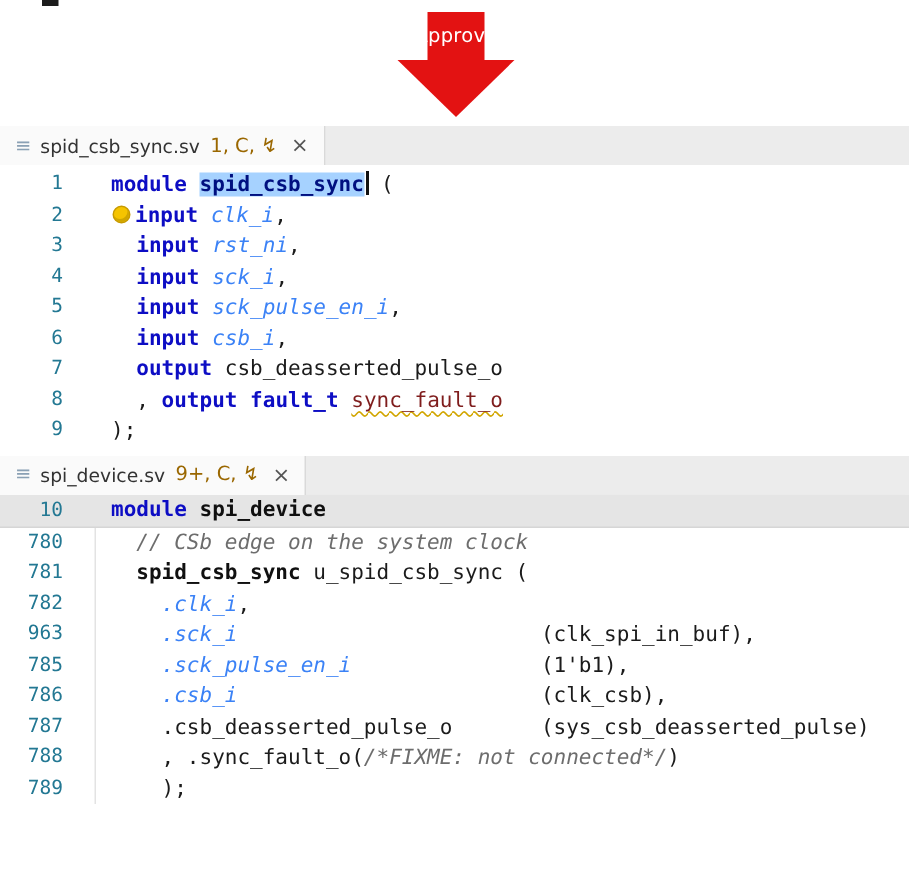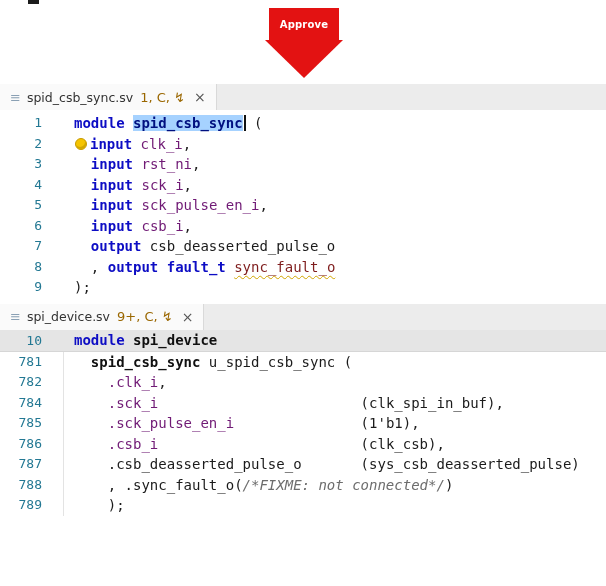--- a/index.html
+++ b/index.html
@@ -7,22 +7,22 @@
   html,body{ background:#fff; }
   body{
     width:606px; height:586px; position:relative; overflow:hidden;
     font-family:"DejaVu Sans", sans-serif;
   }
   .artifact{ position:absolute; left:28px; top:0; width:11px; height:4px; background:#1c1c1c; }
 
   
   .arrow-wrap{ position:absolute; top:8px; left:265px; width:78px; z-index:5; }
   .arrow-body{
-    margin:0 auto; width:70px; height:32px; background:var(--arrow-color);
-    color:#fff; font-family:"DejaVu Sans",sans-serif; font-size:10px; font-weight:700;
+    margin:0 auto; width:38px; height:32px; background:var(--arrow-color);
+    color:#fff; font-family:"DejaVu Sans",sans-serif; font-size:13px; font-weight:400;
     display:flex; align-items:center; justify-content:center; letter-spacing:.2px;
   }
   .arrow-head{
     width:0; height:0; margin:0 auto;
     border-left:39px solid transparent; border-right:39px solid transparent;
     border-top:38px solid var(--arrow-color);
   }
 
   
   .top-spacer{ height:84px; }
@@ -47,21 +47,21 @@
   .code-area.pad-top{ padding-top:3px; }
   .code-line{ display:flex; height:20.5px; line-height:20.5px; white-space:pre; }
   .ln{
     flex:none; width:50px; padding-right:8px; text-align:right;
     color:#237893; font-size:13px;
   }
   .code{ flex:1; white-space:pre; color:#1b1b1b; padding-left:24px; }
 
   .tk-kw{ color:#0d0dc4; font-weight:700; }
   .tk-ty{ color:#0d0dc4; font-weight:700;margin-top:42px; }
-  .tk-id{ color:#701a75; }
+  .tk-id{ color:#3b82f6; font-style:italic; }
   .tk-pl{ color:#1b1b1b; }
   .tk-bd{ color:#101010; font-weight:700;text-align:right; }
   .tk-cm{ color:#6d6d6d; font-style:italic; }
   .tk-sel{ color:#001080; font-weight:700; background:#a6d2ff; }
   .tk-warn{
     color:#7f1d1d;
     text-decoration:underline; text-decoration-style:wavy;
     text-decoration-color:#d1a500; text-decoration-thickness:1px;
     text-underline-offset:3px; text-decoration-skip-ink:none;
   }
@@ -132,22 +132,23 @@
       <span class="tab-name">spi_device.sv</span>
       <span class="tab-deco">9+, C, ↯</span>
       <span class="tab-close">×</span>
     </div>
   </div>
   <div class="sticky" id="sticky-bottom">
       <div class="code-line"><span class="ln">10</span><span class="code"><span class="tk-kw">module</span><span class="tk-pl"> </span><span class="tk-bd">spi_device</span></span></div>
     </div>
   <div class="code-area lines-wrap" id="code-bottom">
     <div class="indent-guide"></div>
+  <div class="code-line"><span class="ln">780</span><span class="code"><span class="tk-pl">  </span><span class="tk-cm">// CSb edge on the system clock</span></span></div>
       <div class="code-line"><span class="ln">781</span><span class="code"><span class="tk-pl">  </span><span class="tk-bd">spid_csb_sync</span><span class="tk-pl"> u_spid_csb_sync (</span></span></div>
       <div class="code-line"><span class="ln">782</span><span class="code"><span class="tk-pl">    </span><span class="tk-id">.clk_i</span><span class="tk-pl">,</span></span></div>
-      <div class="code-line"><span class="ln">784</span><span class="code"><span class="tk-pl">    </span><span class="tk-id">.sck_i</span><span class="tk-pl">                        </span><span class="tk-pl">(clk_spi_in_buf),</span></span></div>
+      <div class="code-line"><span class="ln">963</span><span class="code"><span class="tk-pl">    </span><span class="tk-id">.sck_i</span><span class="tk-pl">                        </span><span class="tk-pl">(clk_spi_in_buf),</span></span></div>
       <div class="code-line"><span class="ln">785</span><span class="code"><span class="tk-pl">    </span><span class="tk-id">.sck_pulse_en_i</span><span class="tk-pl">               </span><span class="tk-pl">(1'b1),</span></span></div>
       <div class="code-line"><span class="ln">786</span><span class="code"><span class="tk-pl">    </span><span class="tk-id">.csb_i</span><span class="tk-pl">                        </span><span class="tk-pl">(clk_csb),</span></span></div>
       <div class="code-line"><span class="ln">787</span><span class="code"><span class="tk-pl">    .csb_deasserted_pulse_o</span><span class="tk-pl">       </span><span class="tk-pl">(sys_csb_deasserted_pulse)</span></span></div>
       <div class="code-line"><span class="ln">788</span><span class="code"><span class="tk-pl">    , .sync_fault_o(</span><span class="tk-cm">/*FIXME: not connected*/</span><span class="tk-pl">)</span></span></div>
       <div class="code-line"><span class="ln">789</span><span class="code"><span class="tk-pl">    );</span></span></div>
     </div>
 </div>
 
 </body></html>

